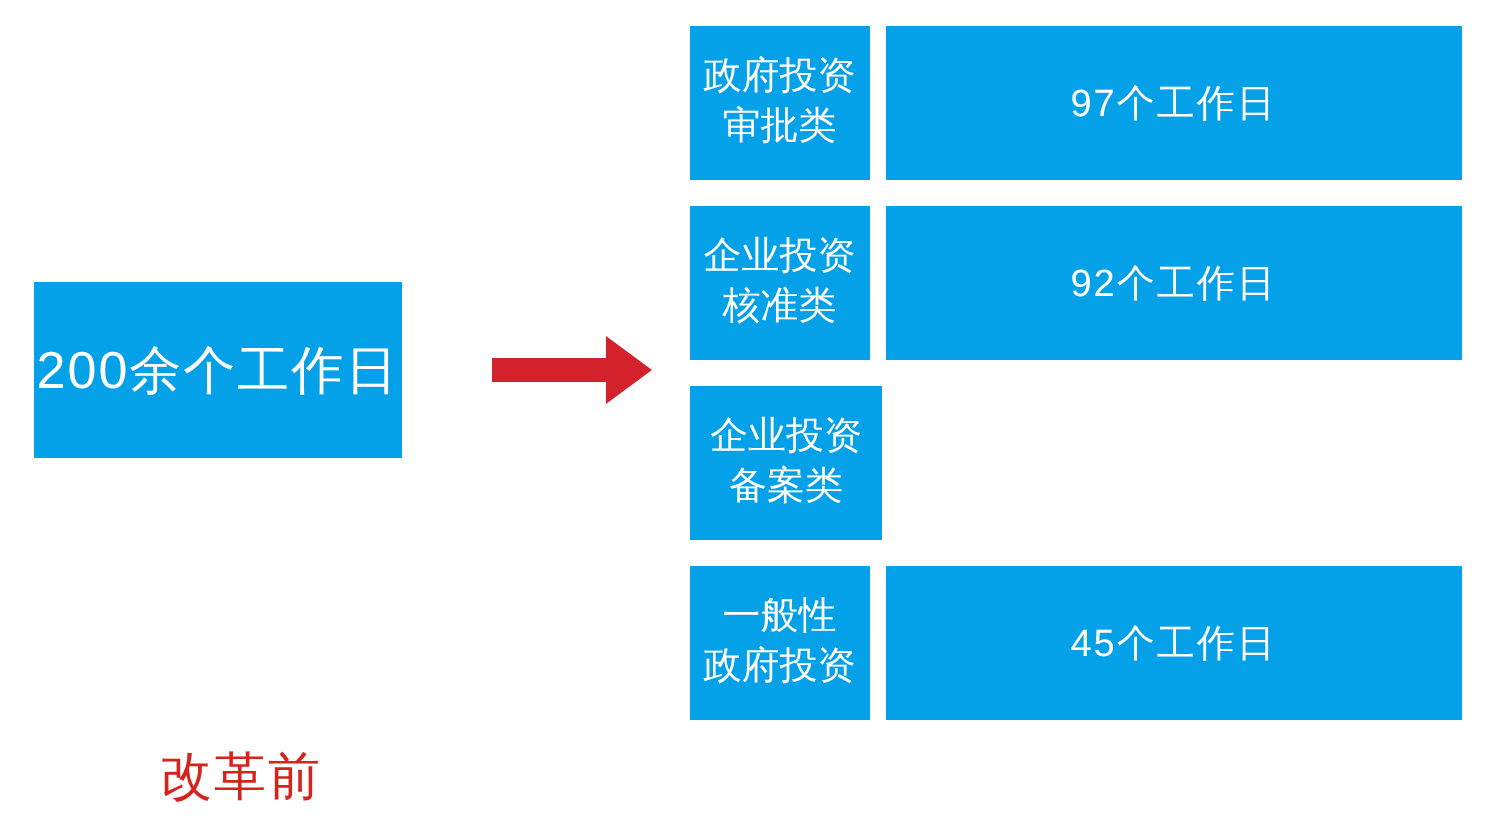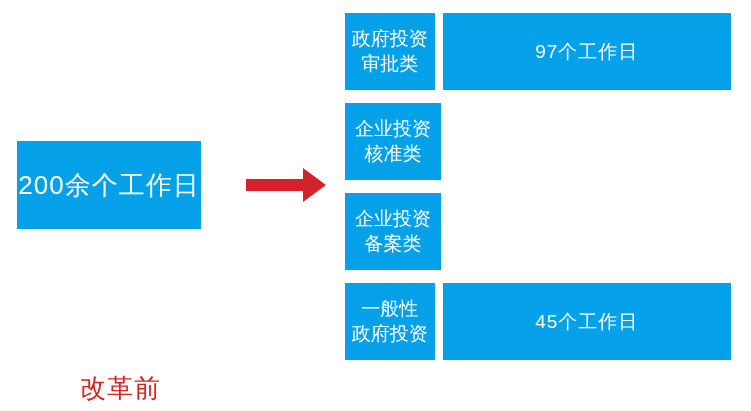--- a/index.html
+++ b/index.html
@@ -81,20 +81,23 @@
       <div class="val-box">
         <span>97个工作日</span>
       </div>
     </div>
 
     <div class="row">
       <div class="cat-box">
         <span class="cat-text">企业投资
 核准类</span>
       </div>
+      <div class="val-box">
+        <span>92个工作日</span>
+      </div>
     </div>
 
     <div class="row">
       <div class="cat-box">
         <span class="cat-text">企业投资
 备案类</span>
       </div>
     </div>
 
     <div class="row">

